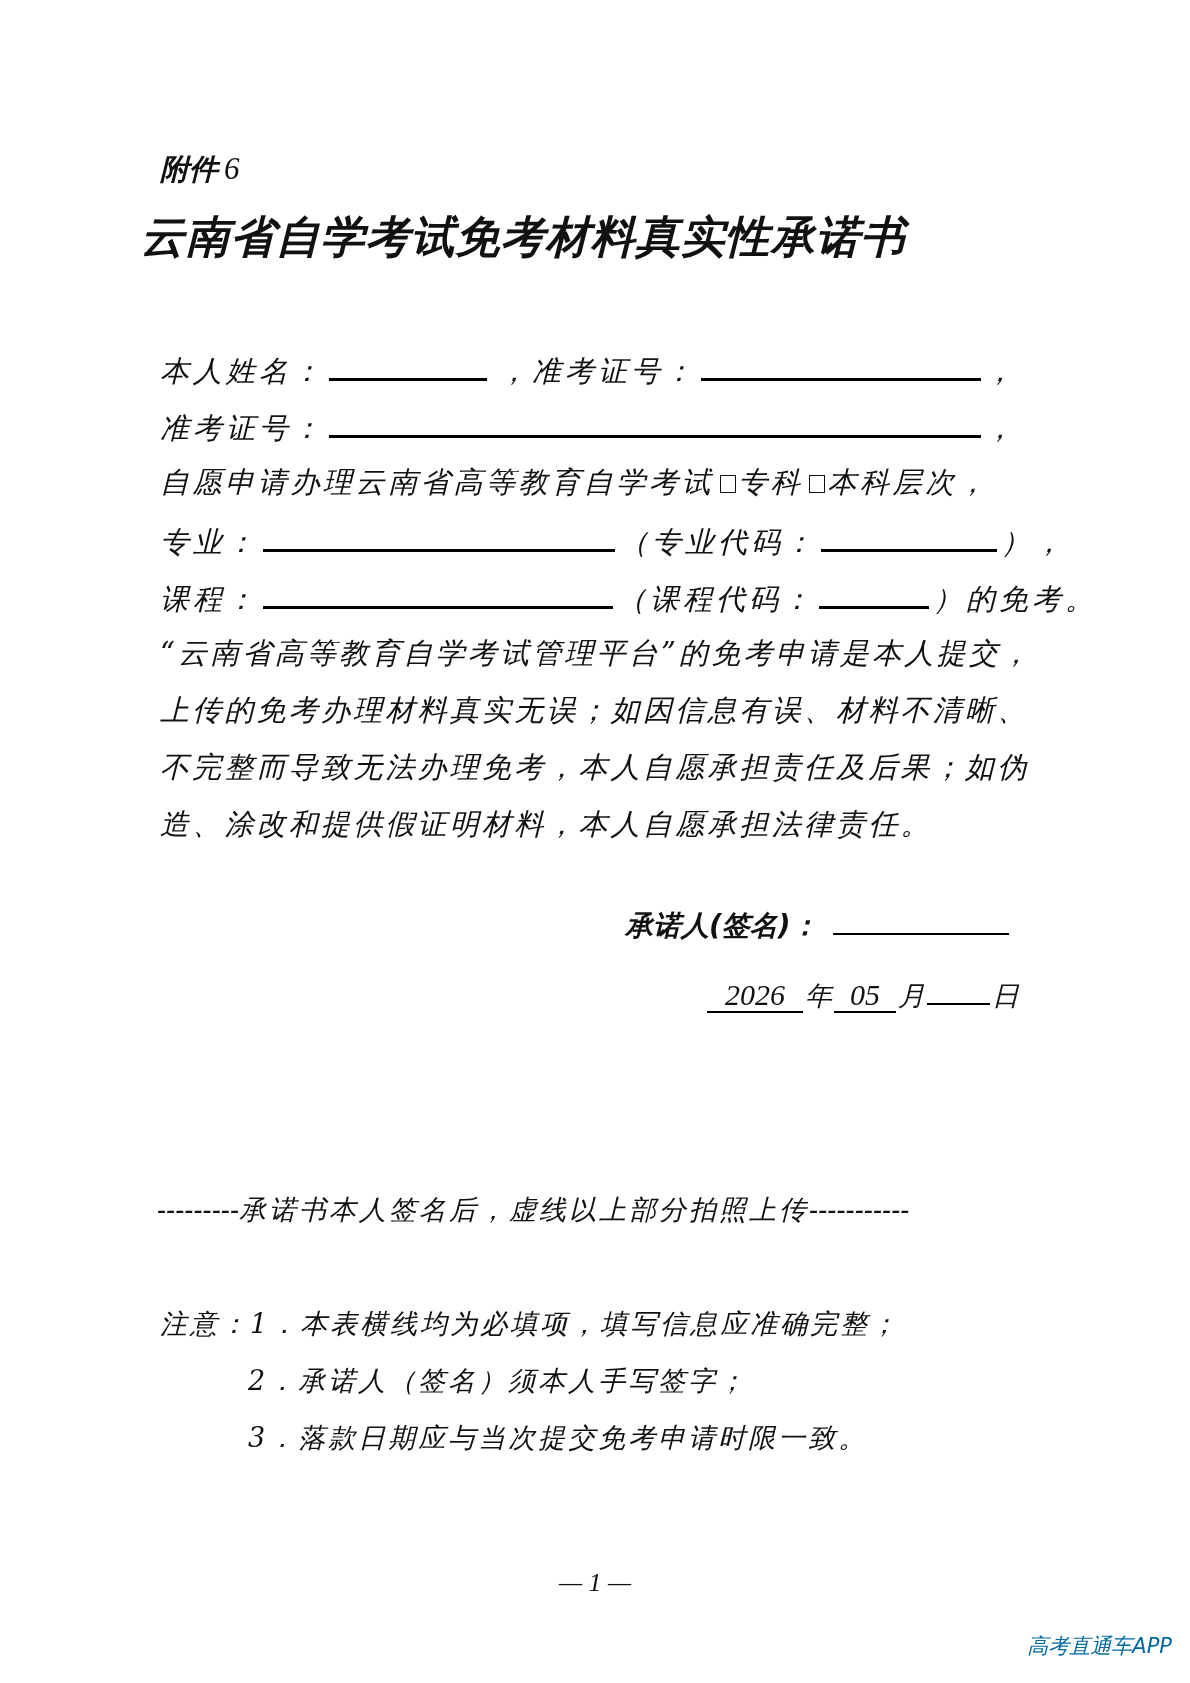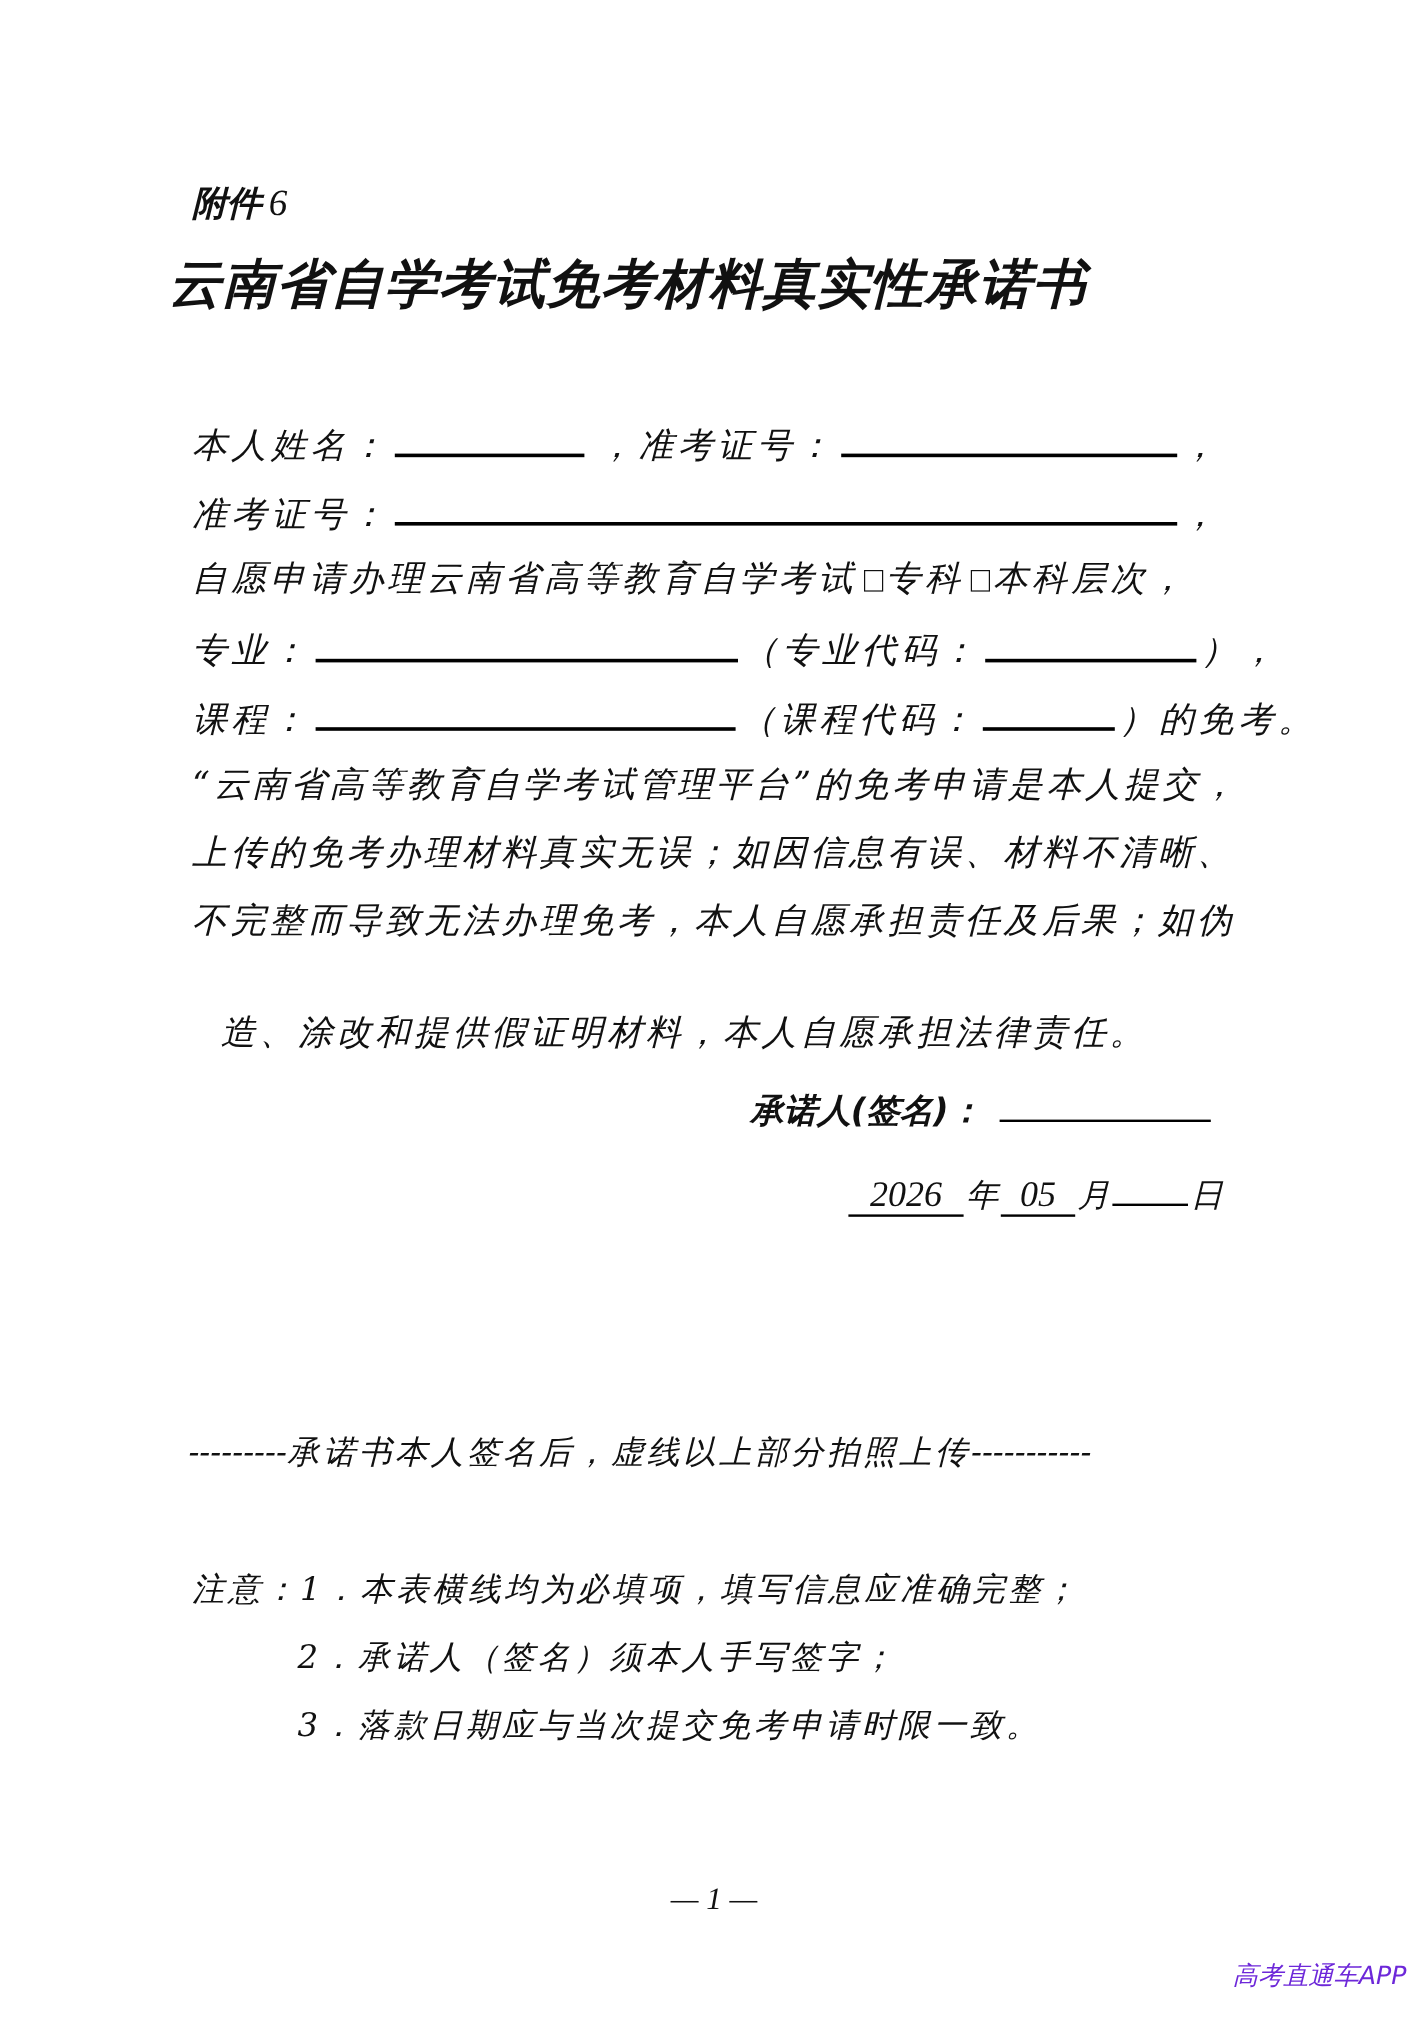--- a/index.html
+++ b/index.html
@@ -13,21 +13,21 @@
   .line { font-size: 29px; height: 40px; line-height: 40px; letter-spacing: 4px; }
   .blank { display: inline-block; border-bottom: 3px solid #000; height: 30px; vertical-align: baseline; margin: 0 4px; }
   .chk { display: inline-block; width: 14px; height: 16px; border: 1.5px solid #111; vertical-align: middle; margin: 0 2px 0 6px; }
   .sig { font-family: "DejaVu Sans", "Liberation Sans", sans-serif; font-weight: bold; font-size: 28px; }
   .date { font-family: "Liberation Serif", serif; font-size: 30px; margin-top: 11px; }
   .date .u { display: inline-block; border-bottom: 2.5px solid #000; text-align: center; line-height: 32px; }
   .date .cj { font-family: "DejaVu Serif", serif; font-size: 27px; margin: 0 2px; }
   .divider { font-size: 27px; letter-spacing: 3px; }
   .note { font-size: 27px; letter-spacing: 3px; }
   .pagenum { left: 0; width: 1190px; text-align: center; top: 1568px; font-size: 26px; font-family: "Liberation Serif", serif; }
-  .watermark { right: 18px; top: 1632px; font-size: 21px; color: #6d28d9; font-family: "DejaVu Sans", "Liberation Sans", sans-serif; }
+  .watermark { right: 18px; top: 1632px; font-size: 21px; color: #0369a1; font-family: "DejaVu Sans", "Liberation Sans", sans-serif; }
 </style>
 </head>
 <body>
 
 <div class="abs attachment">
   <span>附件</span><span class="num">6</span>
 </div>
 
 <div class="abs title">云南省自学考试免考材料真实性承诺书</div>
 
@@ -47,21 +47,21 @@
   <span>专业：</span><span class="blank" style="width:352px;"></span><span>（专业代码：</span><span class="blank" style="width:176px;"></span><span>），</span>
 </div>
 
 <div class="abs line" style="left:160px; top:576px;">
   <span>课程：</span><span class="blank" style="width:350px;"></span><span>（课程代码：</span><span class="blank" style="width:110px;"></span><span>）的免考。</span>
 </div>
 
 <div class="abs line" style="left:160px; top:633px; letter-spacing:3.2px;">“云南省高等教育自学考试管理平台”的免考申请是本人提交，</div>
 <div class="abs line" style="left:160px; top:690px; letter-spacing:3.2px;">上传的免考办理材料真实无误；如因信息有误、材料不清晰、</div>
 <div class="abs line" style="left:160px; top:747px; letter-spacing:3.2px;">不完整而导致无法办理免考，本人自愿承担责任及后果；如伪</div>
-<div class="abs line" style="left:160px; top:840px; letter-spacing:3.2px;margin-left:24px;">造、涂改和提供假证明材料，本人自愿承担法律责任。</div>
+<div class="abs line" style="left:160px; top:804px; letter-spacing:3.2px;">造、涂改和提供假证明材料，本人自愿承担法律责任。</div>
 
 <div class="abs sig" style="left:625px; top:905px;">
   <span>承诺人(签名)：</span><span class="blank" style="width:176px; height:28px; border-bottom-width:2.5px; margin-left:14px;"></span>
 </div>
 
 <div class="abs date" style="left:707px; top:960px;">
   <span class="u" style="width:96px;">2026</span><span class="cj">年</span><span class="u" style="width:62px;">05</span><span class="cj">月</span><span class="u" style="width:63px; height:32px;"></span><span class="cj">日</span>
 </div>
 
 <div class="abs divider" style="left:157px; top:1192px;">

